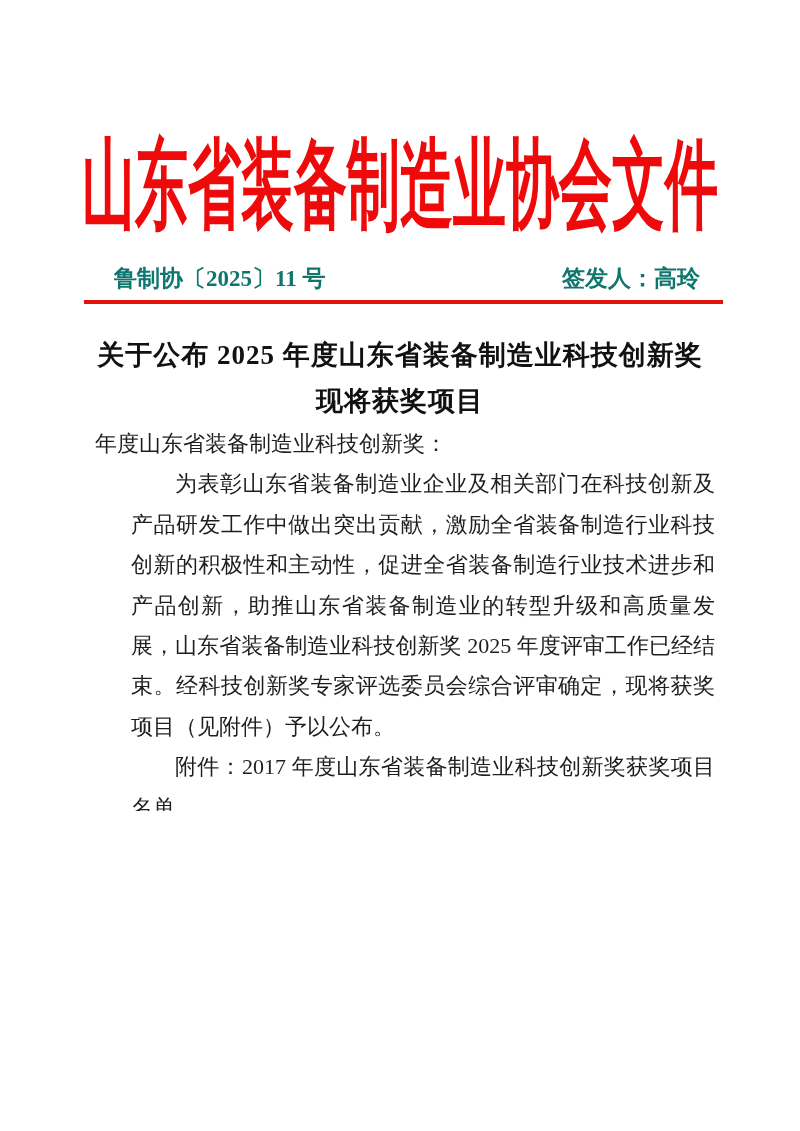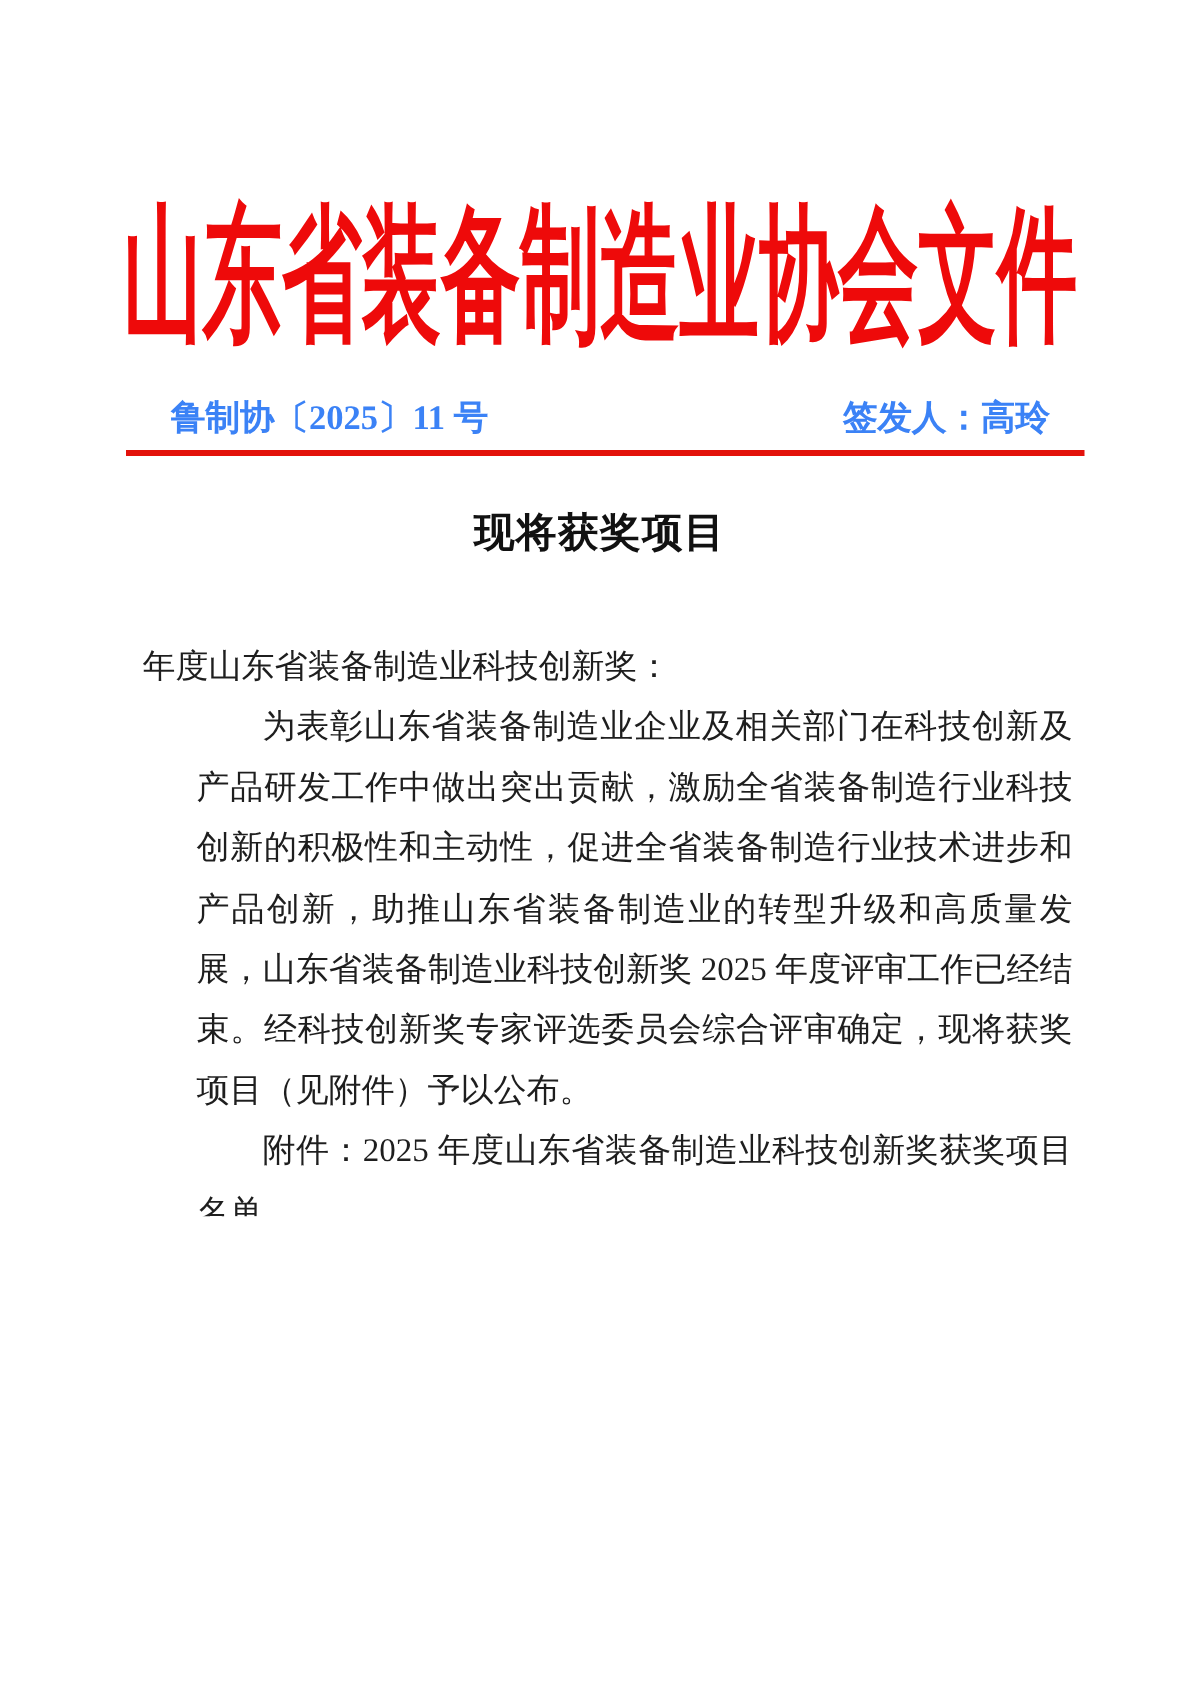--- a/index.html
+++ b/index.html
@@ -25,21 +25,21 @@
     color:#ee0a0a;
     letter-spacing:0px;
     font-family:"Liberation Serif","DejaVu Serif",serif;
   }
   
   .doc-line{
     position:absolute;top:264px;left:114px;right:100px;
     display:flex;justify-content:space-between;align-items:flex-end;
     font-size:23px;font-weight:bold;line-height:30px;
     font-family:"Liberation Serif","DejaVu Serif",serif;
-    color:#3b82f6;
+    color:#0f766e;
   }
   .red-rule{
     position:absolute;top:300px;left:84px;width:639px;height:4px;
     background:#e3120b;
   }
   
   .doc-title{
     position:absolute;top:332px;left:0;right:0;
     text-align:center;
     font-size:27px;font-weight:bold;line-height:46px;
@@ -83,27 +83,28 @@
   </div>
 
   <div class="doc-line">
     <span>鲁制协〔2025〕11 号</span>
     <span>签发人：高玲</span>
   </div>
 
   <div class="red-rule"></div>
 
   <div class="doc-title">
+    <div>关于公布 2025 年度山东省装备制造业科技创新奖</div>
     <div>现将获奖项目</div>
   </div>
 
   <div class="body-text">
     <p>年度山东省装备制造业科技创新奖：</p>
     <p class="indent">为表彰山东省装备制造业企业及相关部门在科技创新及产品研发工作中做出突出贡献，激励全省装备制造行业科技创新的积极性和主动性，促进全省装备制造行业技术进步和产品创新，助推山东省装备制造业的转型升级和高质量发展，山东省装备制造业科技创新奖 2025 年度评审工作已经结束。经科技创新奖专家评选委员会综合评审确定，现将获奖项目（见附件）予以公布。</p>
-    <p class="indent">附件：2025 年度山东省装备制造业科技创新奖获奖项目名单</p>
+    <p class="indent">附件：2017 年度山东省装备制造业科技创新奖获奖项目名单</p>
   </div>
 
   <svg class="seal" viewBox="-88 -88 176 176" xmlns="http://www.w3.org/2000/svg">
     <g transform="rotate(-5)">
       <circle r="78" fill="none" stroke="#dd2b1e" stroke-width="6.5"></circle>
       <polygon fill="#dd2b1e" transform="translate(1,-7)" points="0,-33 7.8,-10.7 31.4,-10.2 12.6,4.1 19.4,26.7 0,13.2 -19.4,26.7 -12.6,4.1 -31.4,-10.2 -7.8,-10.7"></polygon>
       <path id="sealArc" d="M -57 28 A 63 63 0 1 1 57 28" fill="none"></path>
       <path id="sealNumArc" d="M -53 38 A 65 65 0 0 0 53 38" fill="none"></path>
       <text font-size="21" fill="#dd2b1e" letter-spacing="3.5" font-family="Liberation Serif, DejaVu Serif, serif" font-weight="bold">
         <textPath href="#sealArc" startOffset="50%" text-anchor="middle">山东省装备制造业协会</textPath>

